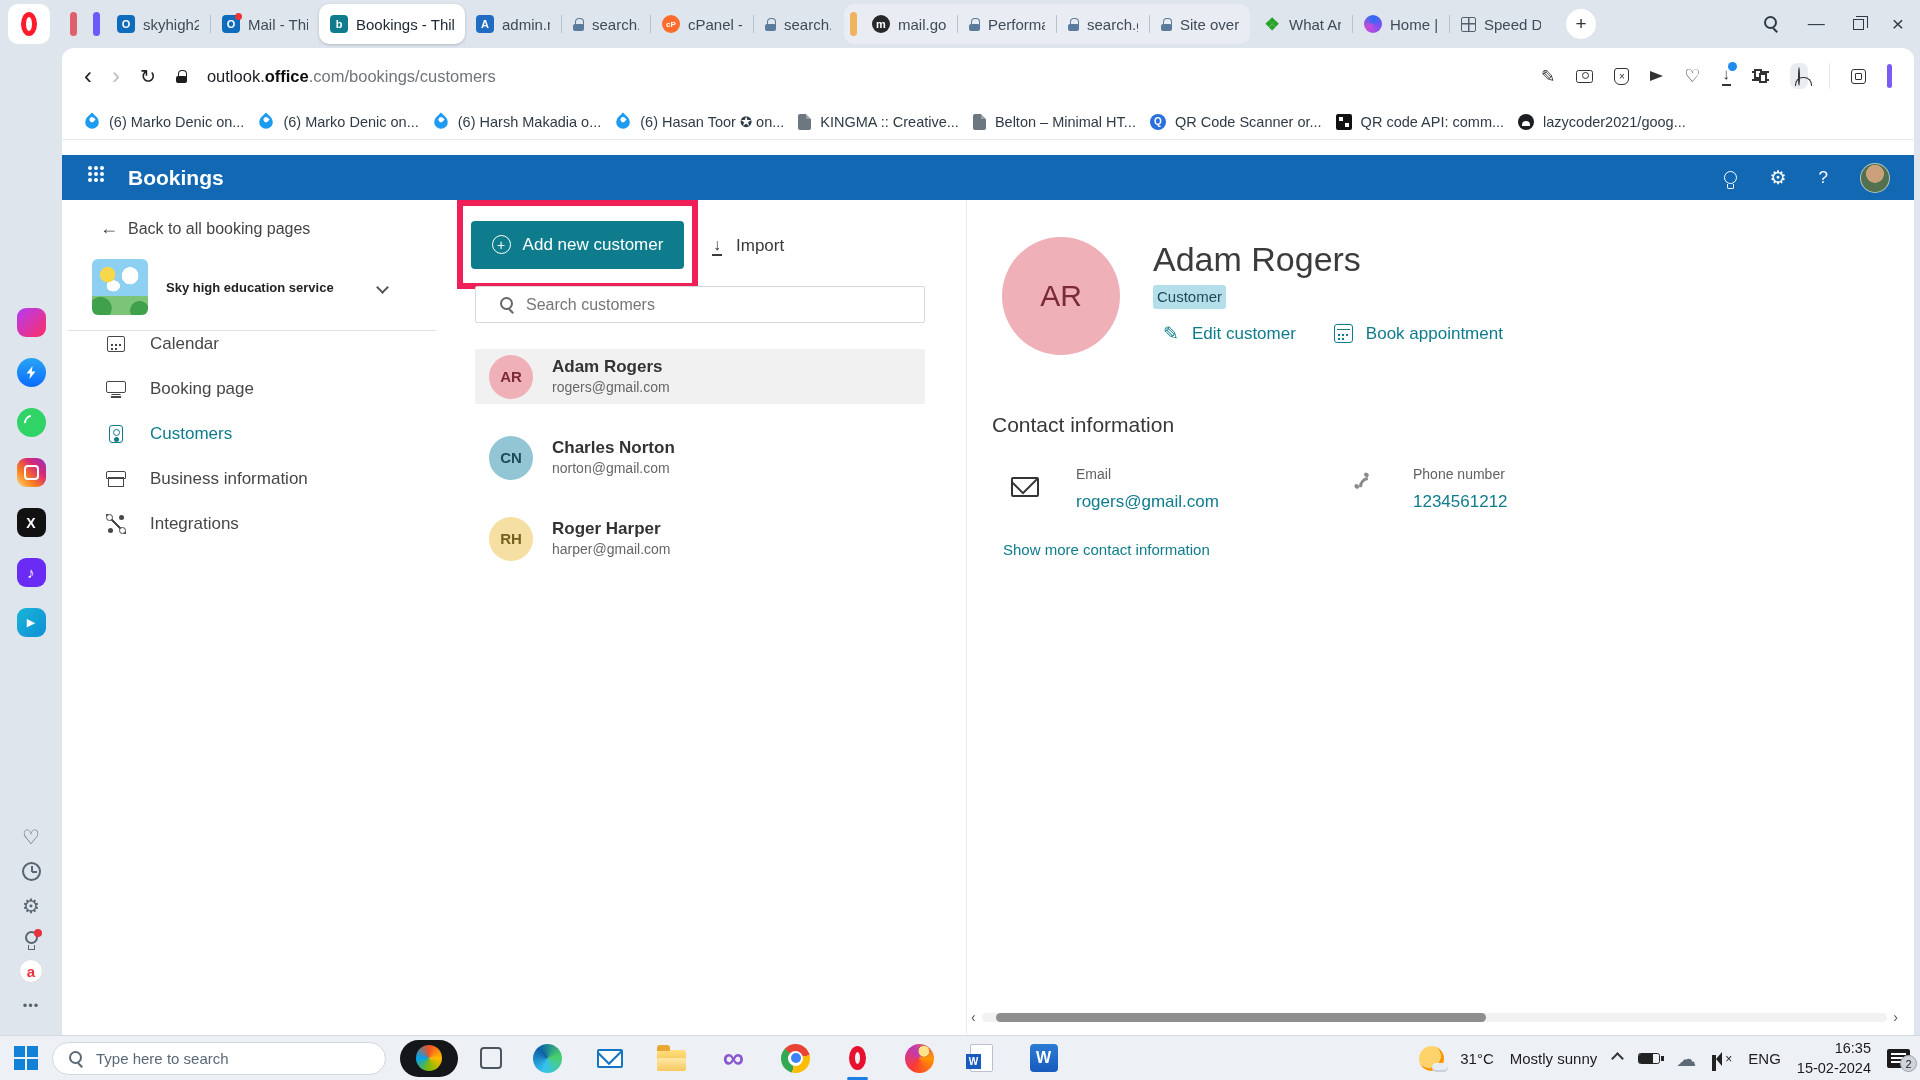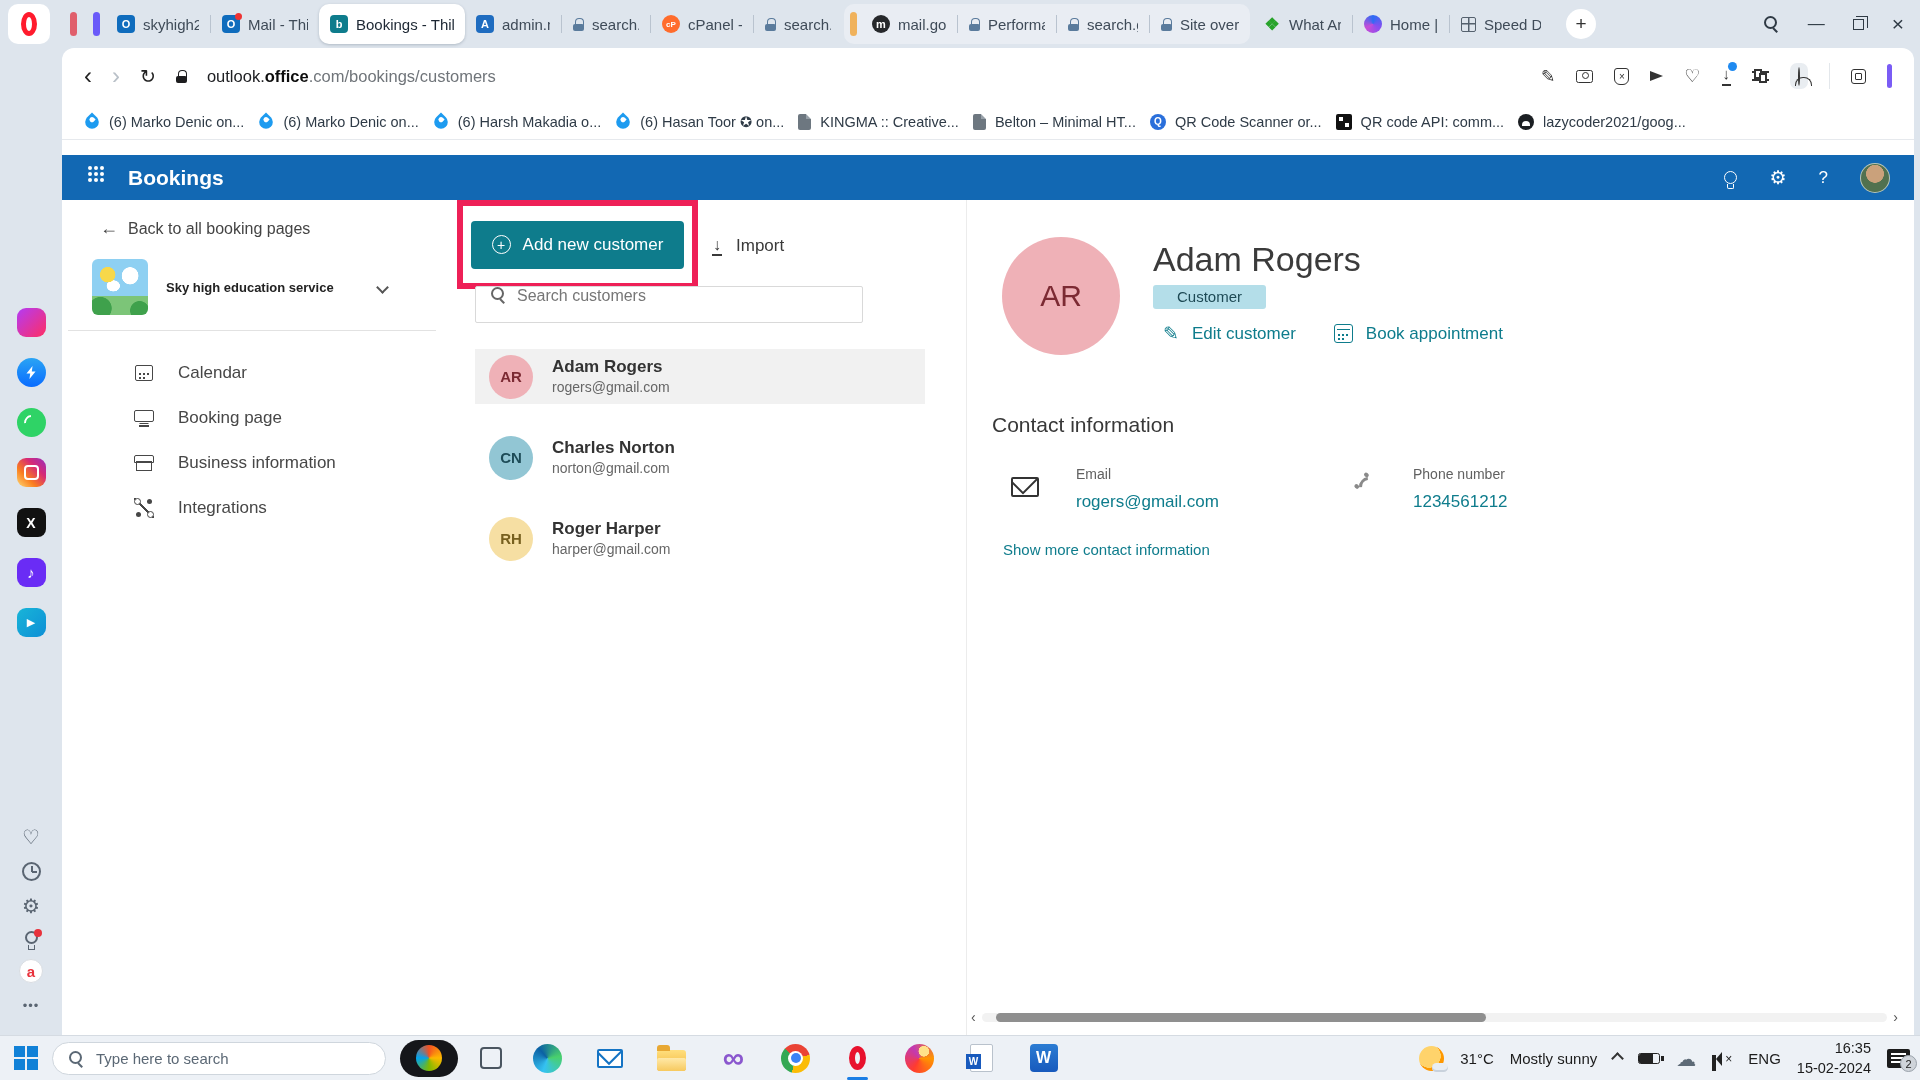--- a/index.html
+++ b/index.html
@@ -113,21 +113,21 @@
   .biz-thumb { width:56px; height:56px; border-radius:6px; background:
       radial-gradient(circle at 28% 28%, #f7d84a 0 13%, transparent 14%),
       radial-gradient(ellipse at 68% 30%, #fff 0 15%, transparent 16%),
       radial-gradient(ellipse at 38% 48%, #fff 0 13%, transparent 14%),
       radial-gradient(circle at 15% 88%, #3fa14c 0 16%, transparent 17%),
       radial-gradient(circle at 85% 92%, #3fa14c 0 13%, transparent 14%),
       linear-gradient(#8ed0f2 0 66%, #7cc578 66%); }
   .biz-name { font-size:13px; font-weight:bold; color:#222; }
   .bk-biz .chev { margin-left:26px; }
   .nav-divider { position:absolute; left:6px; top:190px; width:368px; height:1px; background:#e2e2e2; }
-  .bk-nav { position:absolute; left:0; top:210px; width:378px; list-style:none;margin-left:28px; }
+  .bk-nav { position:absolute; left:0; top:181px; width:378px; list-style:none; }
   .nav-item { height:45px; display:flex; align-items:center; gap:24px; padding-left:44px; font-size:17px; color:#474747; cursor:default; }
   .nav-item.active { color:var(--accent); }
   .ni { width:20px; height:20px; position:relative; flex:0 0 auto; color:inherit; }
   .ni-calendar::before { content:""; position:absolute; inset:2px 1px; border:1.7px solid currentColor; border-radius:2px; }
   .ni-calendar::after { content:""; position:absolute; left:5px; top:10px; width:2px; height:2px; background:currentColor; box-shadow:4px 0 0 currentColor,8px 0 0 currentColor,0 4px 0 currentColor,4px 4px 0 currentColor; }
   .ni-monitor::before { content:""; position:absolute; inset:2px 0 6px; border:1.7px solid currentColor; border-radius:2px; }
   .ni-monitor::after { content:""; position:absolute; left:5px; right:5px; bottom:1px; height:1.7px; background:currentColor; box-shadow:0 -2.5px 0 -0.5px currentColor; }
   .ni-customers::before { content:""; position:absolute; inset:1px 3px; border:1.7px solid currentColor; border-radius:3px; }
   .ni-customers::after { content:""; position:absolute; left:6.5px; top:5px; width:5px; height:5px; border:1.7px solid currentColor; border-radius:50%; box-shadow:0 7px 0 -1px currentColor; }
   .ni-people::before { content:""; position:absolute; left:2px; top:2px; width:7px; height:7px; border:1.7px solid currentColor; border-radius:50%; box-shadow:11.5px 2px 0 -2px currentColor; }
@@ -139,35 +139,35 @@
   .ni-integrations { background:linear-gradient(45deg,transparent 46%,currentColor 46%,currentColor 54%,transparent 54%); }
   .ni-integrations::before { content:""; position:absolute; left:0; top:0; width:5px; height:5px; border:1.7px solid currentColor; border-radius:50%; background:#fff; box-shadow:12px 0 0 -1px currentColor; }
   .ni-integrations::after { content:""; position:absolute; right:0; bottom:0; width:5px; height:5px; border:1.7px solid currentColor; border-radius:50%; background:#fff; box-shadow:-12px 0 0 -1px currentColor; }
 
   
   .hlbox { position:absolute; left:395px; top:60px; width:241px; height:89px; border:6px solid var(--highlight); display:flex; align-items:center; justify-content:center; }
   .addbtn { width:213px; height:48px; background:var(--accent); border:none; border-radius:4px; color:#fff; font-size:17px; font-family:inherit; display:flex; align-items:center; justify-content:center; gap:12px; cursor:pointer; }
   .plus-circle { width:19px; height:19px; border:1.6px solid #fff; border-radius:50%; display:flex; align-items:center; justify-content:center; font-size:14px; line-height:1; }
   .importbtn { position:absolute; left:650px; top:90px; height:32px; display:flex; align-items:center; gap:14px; font-size:17px; color:#3a3a3a; }
   .importbtn .idl { border-color:#3a3a3a; font-size:16px; }
-  .searchbox { position:absolute; left:413px; top:146px; width:388px; height:37px; border:1px solid #d9d9d9; border-radius:2px; background:#fff; display:flex; align-items:flex-start; gap:11px; padding:0 15px; color:#666; }
+  .searchbox { position:absolute; left:413px; top:146px; width:450px; height:37px; border:1px solid #d9d9d9; border-radius:2px; background:#fff; display:flex; align-items:center; gap:11px; padding:0 24px; color:#666; }
   .searchbox input { border:none; outline:none; flex:1; font-size:16px; font-family:inherit; color:#333; background:transparent; }
   .searchbox input::placeholder { color:#767676; }
   .cust-list { position:absolute; left:413px; top:209px; width:450px; }
   .cust-row { height:55px; display:flex; align-items:center; gap:19px; padding-left:14px; margin-bottom:26px; cursor:pointer; }
   .cust-row.selected { background:var(--selected_row); }
   .cav { width:44px; height:44px; border-radius:50%; display:flex; align-items:center; justify-content:center; font-size:15px; font-weight:600; flex:0 0 auto; }
   .cname { font-size:17px; font-weight:600; color:#333; line-height:1.3; }
   .cemail { font-size:14px; color:#666; line-height:1.3; }
 
   
   .bk-detail { position:absolute; left:904px; right:0; top:60px; bottom:0; border-left:1px solid #ececec; }
   .d-avatar { position:absolute; left:35px; top:37px; width:118px; height:118px; border-radius:50%; background:var(--ar_bg); color:var(--ar_fg); font-size:30px; display:flex; align-items:center; justify-content:center; }
   .d-name { position:absolute; left:186px; top:40px; font-size:34px; color:#3b3b3b; }
-  .d-badge { position:absolute; left:186px; top:85px; background:var(--badge_bg); color:var(--badge_fg); font-size:15px; padding:3px 24px 4px; border-radius:3px; }
+  .d-badge { position:absolute; left:186px; top:85px; background:var(--badge_bg); color:var(--badge_fg); font-size:15px; padding:3px 4px 4px; border-radius:3px; }
   .d-actions { position:absolute; left:196px; top:122px; display:flex; align-items:center; gap:38px; }
   .d-act { display:flex; align-items:center; gap:13px; color:var(--accent); font-size:17px; cursor:pointer; }
   .g-pencil { font-size:19px; color:var(--accent); }
   .ical { width:19px; height:19px; border:1.8px solid var(--accent); border-radius:3px; position:relative; }
   .ical::before { content:""; position:absolute; left:2px; right:2px; top:3.5px; height:1.8px; background:var(--accent); }
   .ical::after { content:""; position:absolute; left:3.5px; top:9px; width:2px; height:2px; background:var(--accent); box-shadow:4px 0 0 var(--accent),8px 0 0 var(--accent),0 4px 0 var(--accent),4px 4px 0 var(--accent); }
   .d-contact-h { position:absolute; left:25px; top:213px; font-size:21px; color:#383838; font-weight:500; }
   .imail { width:28px; height:20px; border:2px solid #333; border-radius:2px; position:relative; overflow:hidden; }
   .imail::before { content:""; position:absolute; left:-1px; top:-11px; width:18px; height:18px; border:2px solid #333; transform:rotate(45deg); background:#fff; }
   .c-ic-mail { position:absolute; left:44px; top:277px; }
@@ -453,20 +453,24 @@
         <li class="nav-item">
           <span class="ni ni-calendar"></span>
           <span class="nav-label">Calendar</span>
         </li>
 
         <li class="nav-item">
           <span class="ni ni-monitor"></span>
           <span class="nav-label">Booking page</span>
         </li>
 
+        <li class="nav-item active">
+          <span class="ni ni-customers"></span>
+          <span class="nav-label">Customers</span>
+        </li>
 
 
 
         <li class="nav-item">
           <span class="ni ni-store"></span>
           <span class="nav-label">Business information</span>
         </li>
 
         <li class="nav-item">
           <span class="ni ni-integrations"></span>

